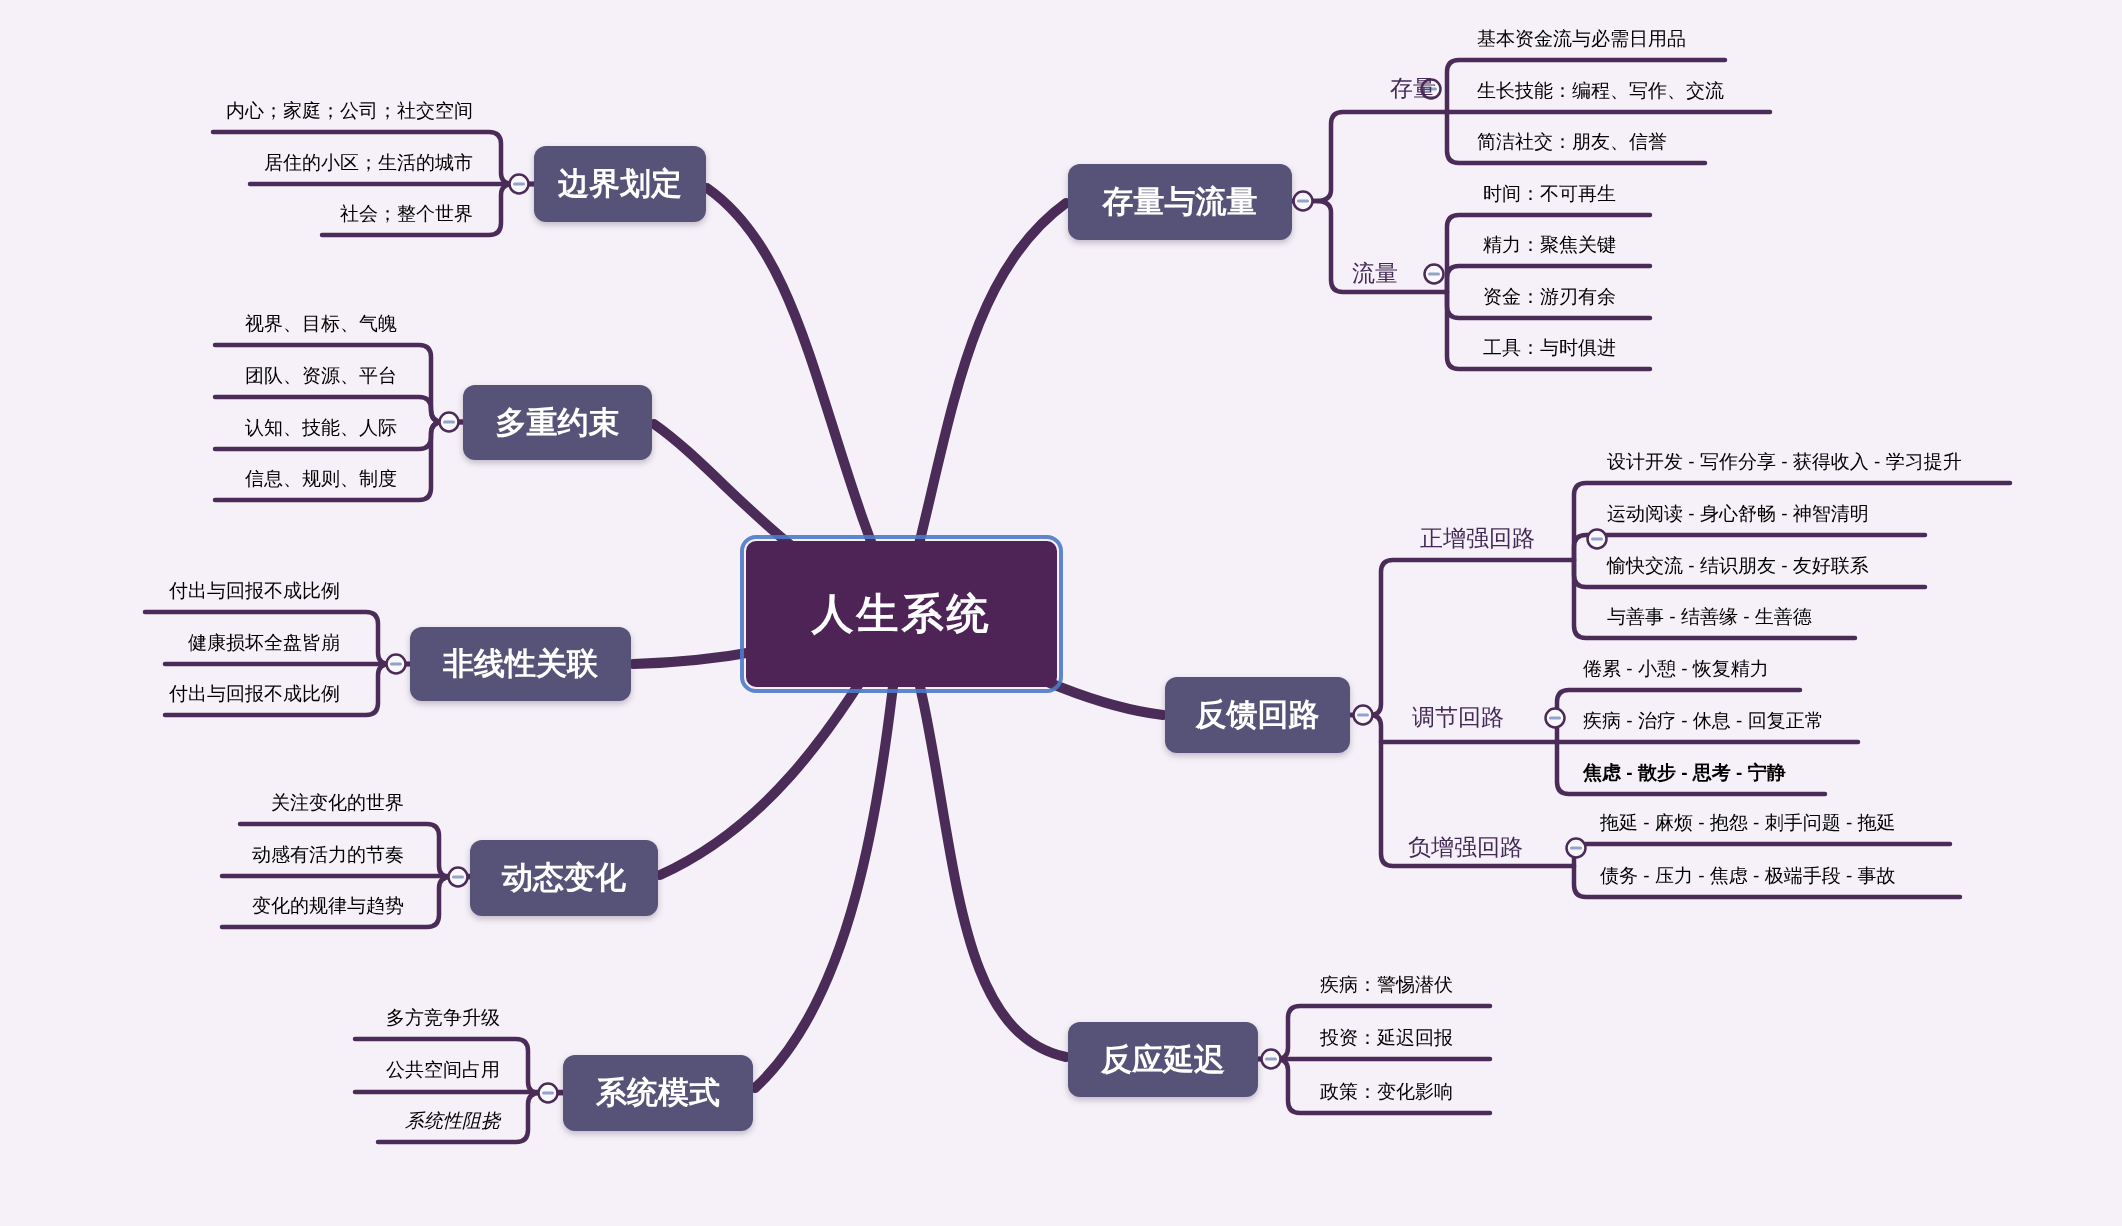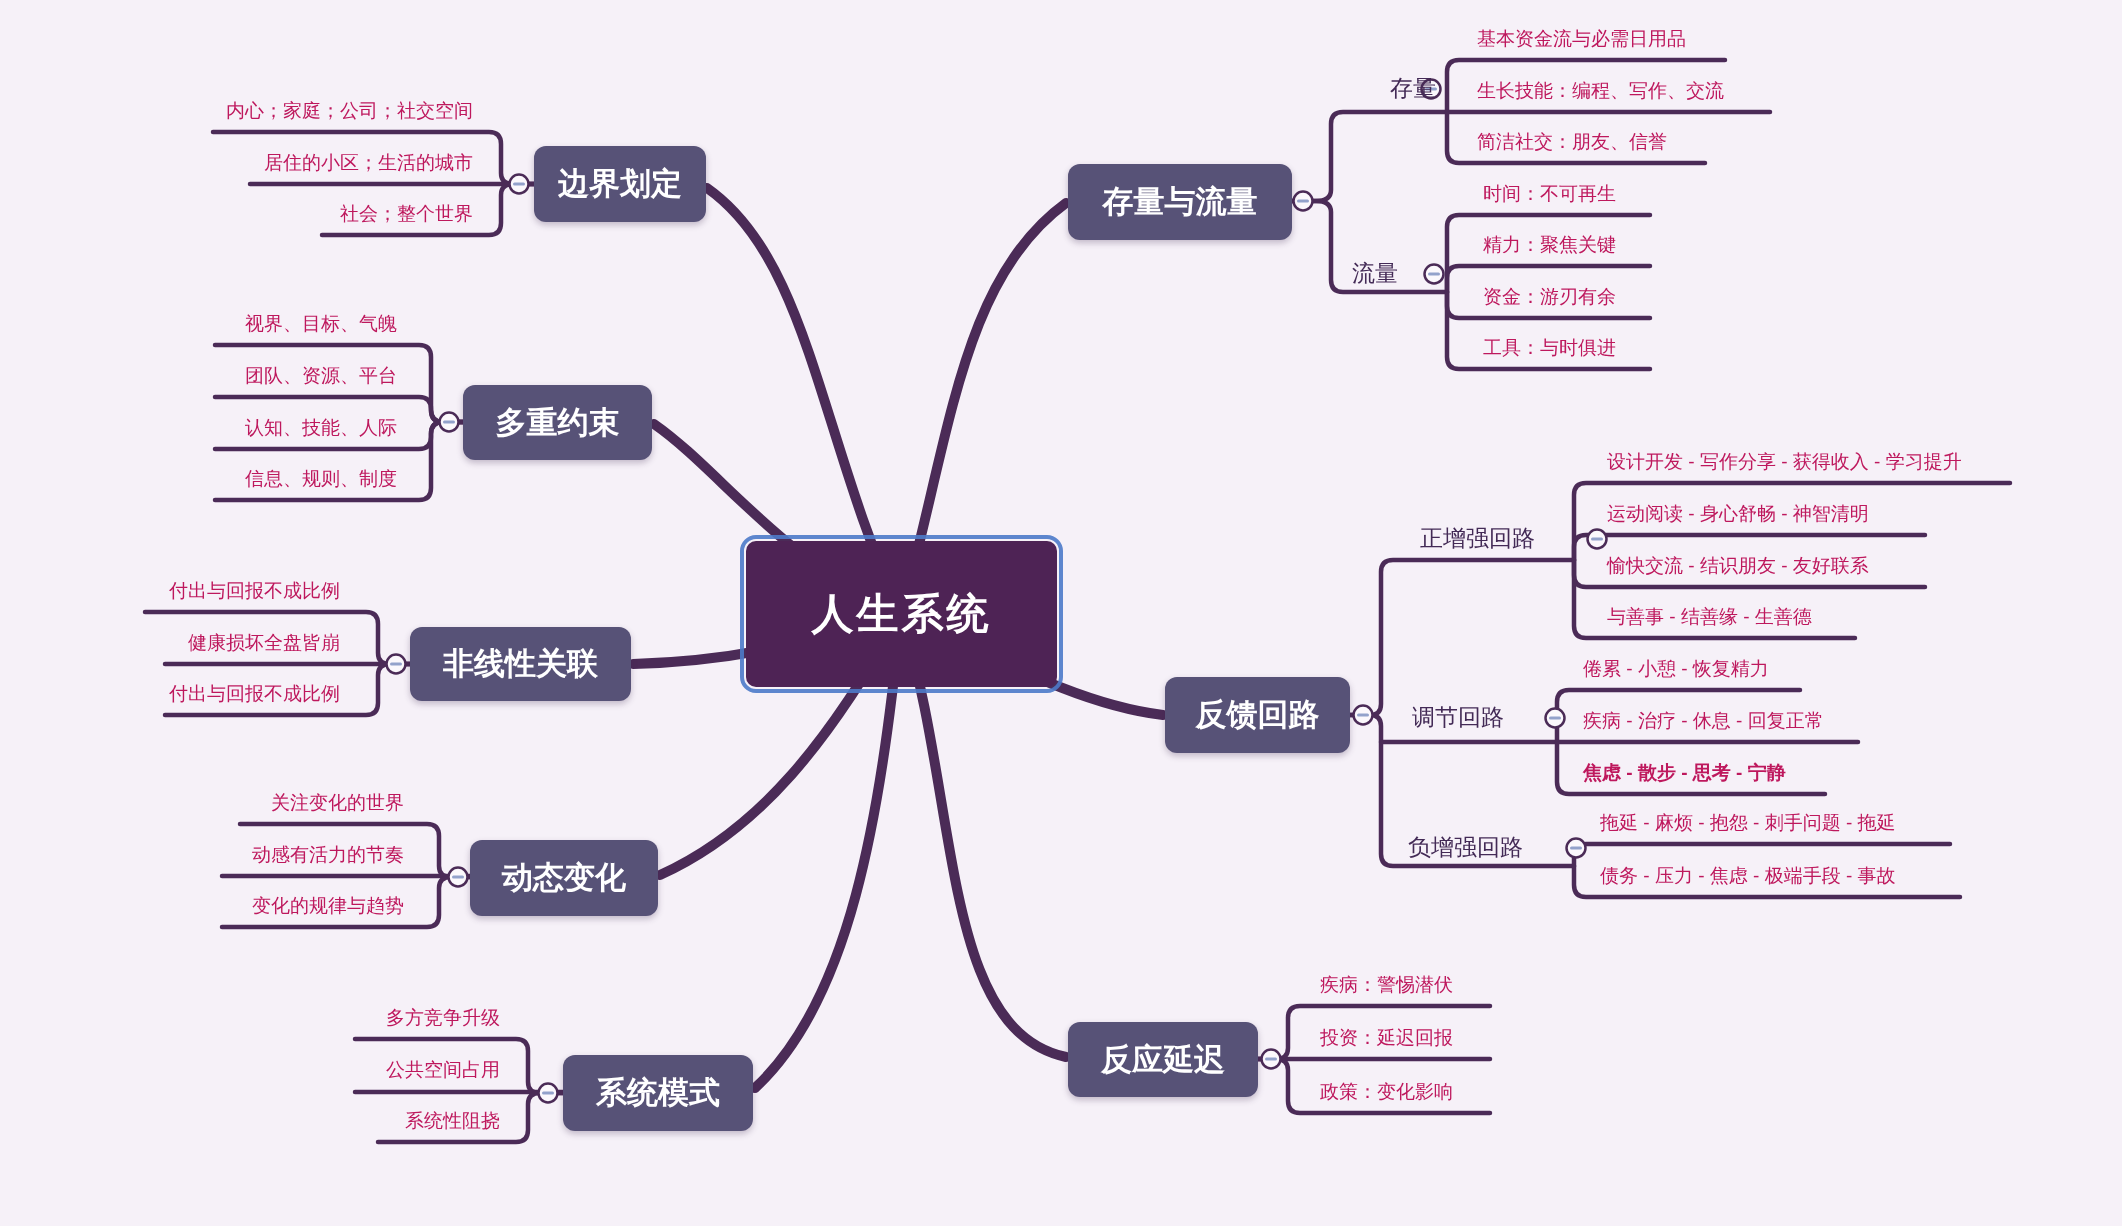--- a/index.html
+++ b/index.html
@@ -27,21 +27,21 @@
     box-sizing:border-box;border:4px solid rgba(77,122,201,.9);
     border-radius:16px;padding:2px;
   }
   .central{
     width:100%;height:100%;background:#4e2355;border-radius:10px;
     display:flex;align-items:center;justify-content:center;
     color:#fff;font-size:42px;font-weight:bold;letter-spacing:3px;white-space:nowrap;
   }
   .child{
     position:absolute;font-size:19px;line-height:22px;font-weight:500;
-    color:#be185d;white-space:nowrap;
+    color:#000000;white-space:nowrap;
   }
   .child.r{text-align:left;}
   .child.l{text-align:right;}
   .sublabel{
     position:absolute;font-size:23px;line-height:26px;font-weight:500;
     color:#432a56;white-space:nowrap;
   }
 </style>
 </head>
 <body>
@@ -240,15 +240,15 @@
   <div class="child l" style="right:1782px;top:580px;">付出与回报不成比例</div>
   <div class="child l" style="right:1782px;top:632px;">健康损坏全盘皆崩</div>
   <div class="child l" style="right:1782px;top:683px;">付出与回报不成比例</div>
 
   <div class="child l" style="right:1718px;top:792px;">关注变化的世界</div>
   <div class="child l" style="right:1718px;top:844px;">动感有活力的节奏</div>
   <div class="child l" style="right:1718px;top:895px;">变化的规律与趋势</div>
 
   <div class="child l" style="right:1622px;top:1007px;">多方竞争升级</div>
   <div class="child l" style="right:1622px;top:1059px;">公共空间占用</div>
-  <div class="child l" style="right:1622px;top:1110px;">系统性阻挠</div>
+  <div class="child l" style="right:1622px;top:1110px;font-style:italic;">系统性阻挠</div>
 
 </div>
 
 </body></html>

